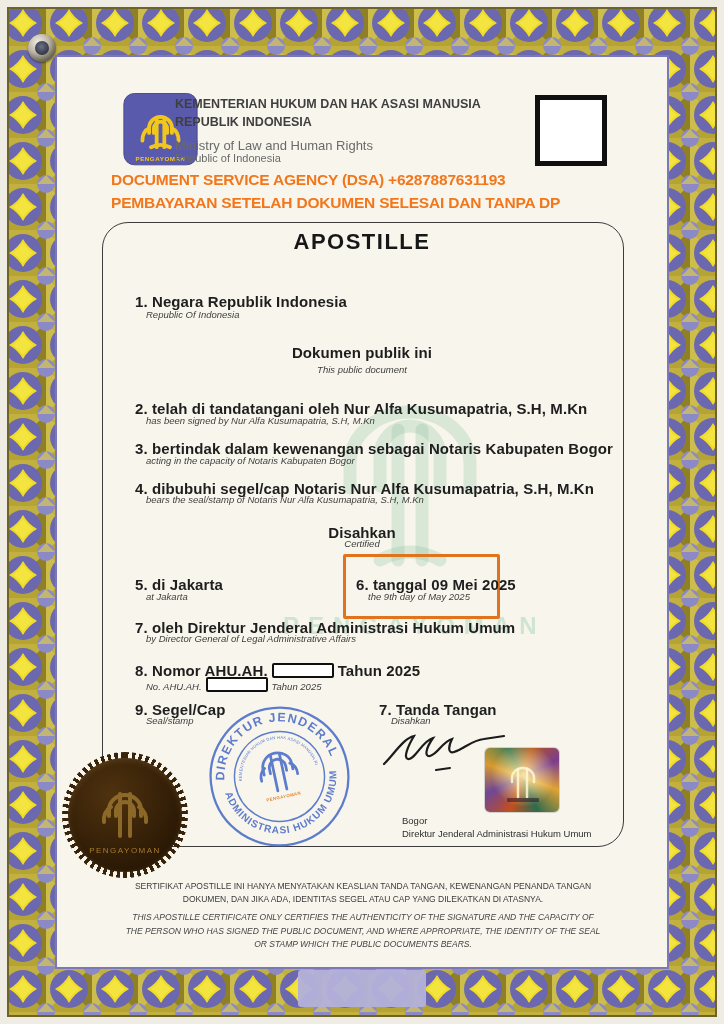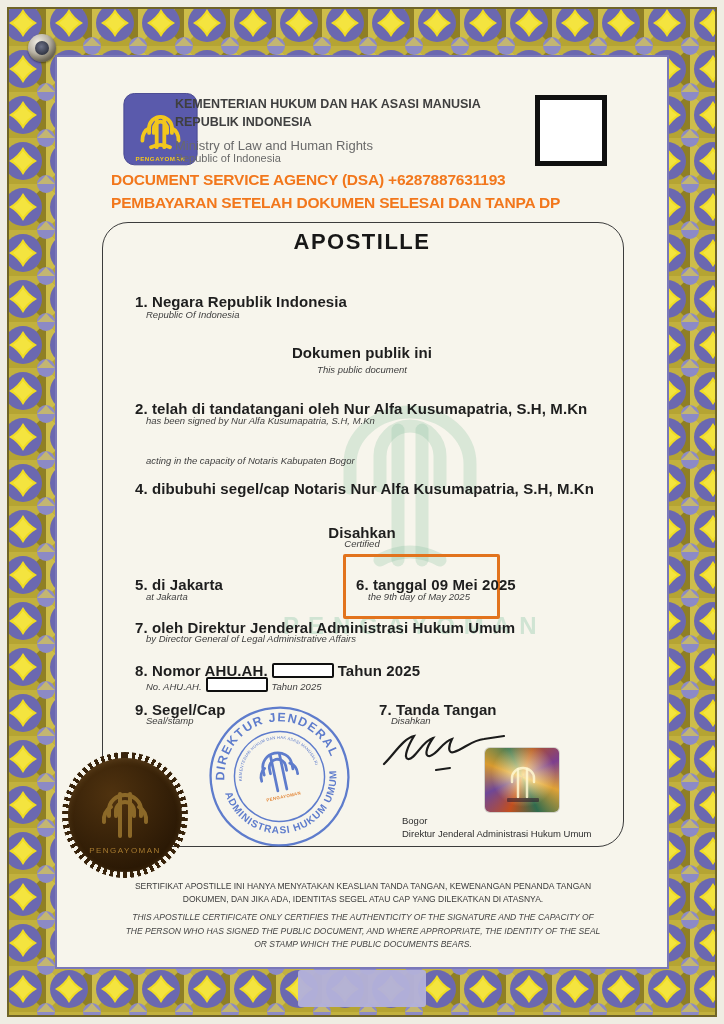--- a/index.html
+++ b/index.html
@@ -135,22 +135,24 @@
   <div class="t ctr" style="top:229px;font-size:22px;font-weight:700;letter-spacing:1.5px;color:#171717">APOSTILLE</div>
 
   <div class="t idl" style="left:135px;top:293px">1. Negara Republik Indonesia</div>
   <div class="t enl" style="left:146px;top:309px">Republic Of Indonesia</div>
 
   <div class="t ctr idl" style="top:344px">Dokumen publik ini</div>
   <div class="t ctr enl" style="top:364px">This public document</div>
 
   <div class="t idl" style="left:135px;top:400px">2. telah di tandatangani oleh Nur Alfa Kusumapatria, S.H, M.Kn</div>
   <div class="t enl" style="left:146px;top:415px">has been signed by Nur Alfa Kusumapatria, S.H, M.Kn</div>
+  <div class="t idl" style="left:135px;top:440px">3. bertindak dalam kewenangan sebagai Notaris Kabupaten Bogor</div>
   <div class="t enl" style="left:146px;top:455px">acting in the capacity of Notaris Kabupaten Bogor</div>
   <div class="t idl" style="left:135px;top:480px">4. dibubuhi segel/cap Notaris Nur Alfa Kusumapatria, S.H, M.Kn</div>
+  <div class="t enl" style="left:146px;top:494px">bears the seal/stamp of Notaris Nur Alfa Kusumapatria, S.H, M.Kn</div>
 
   <div class="t ctr idl" style="top:524px">Disahkan</div>
   <div class="t ctr enl" style="top:538px">Certified</div>
 
   <div class="date-box"></div>
   <div class="t idl" style="left:135px;top:576px">5. di Jakarta</div>
   <div class="t enl" style="left:146px;top:591px">at Jakarta</div>
   <div class="t idl" style="left:356px;top:576px">6. tanggal 09 Mei 2025</div>
   <div class="t enl" style="left:368px;top:591px">the 9th day of May 2025</div>
 

